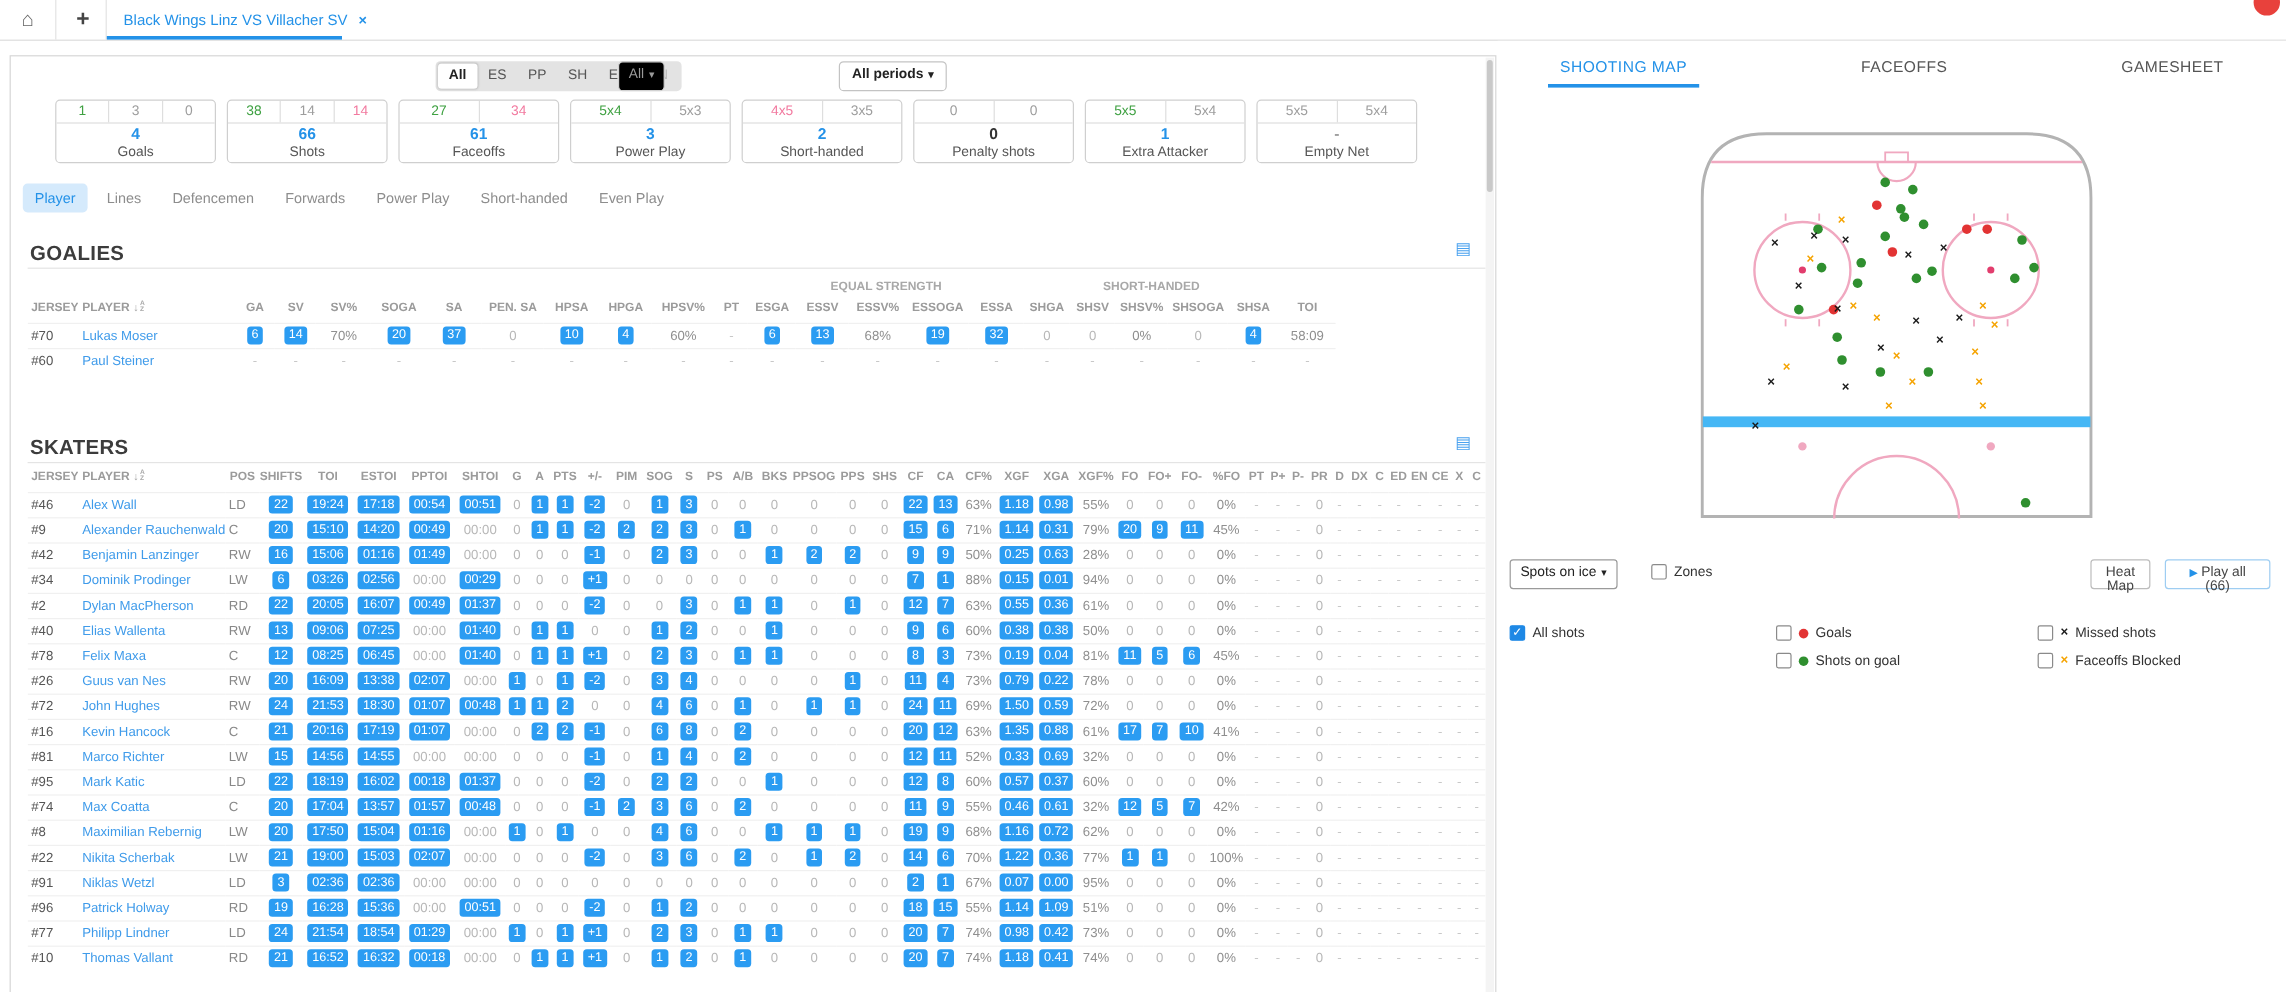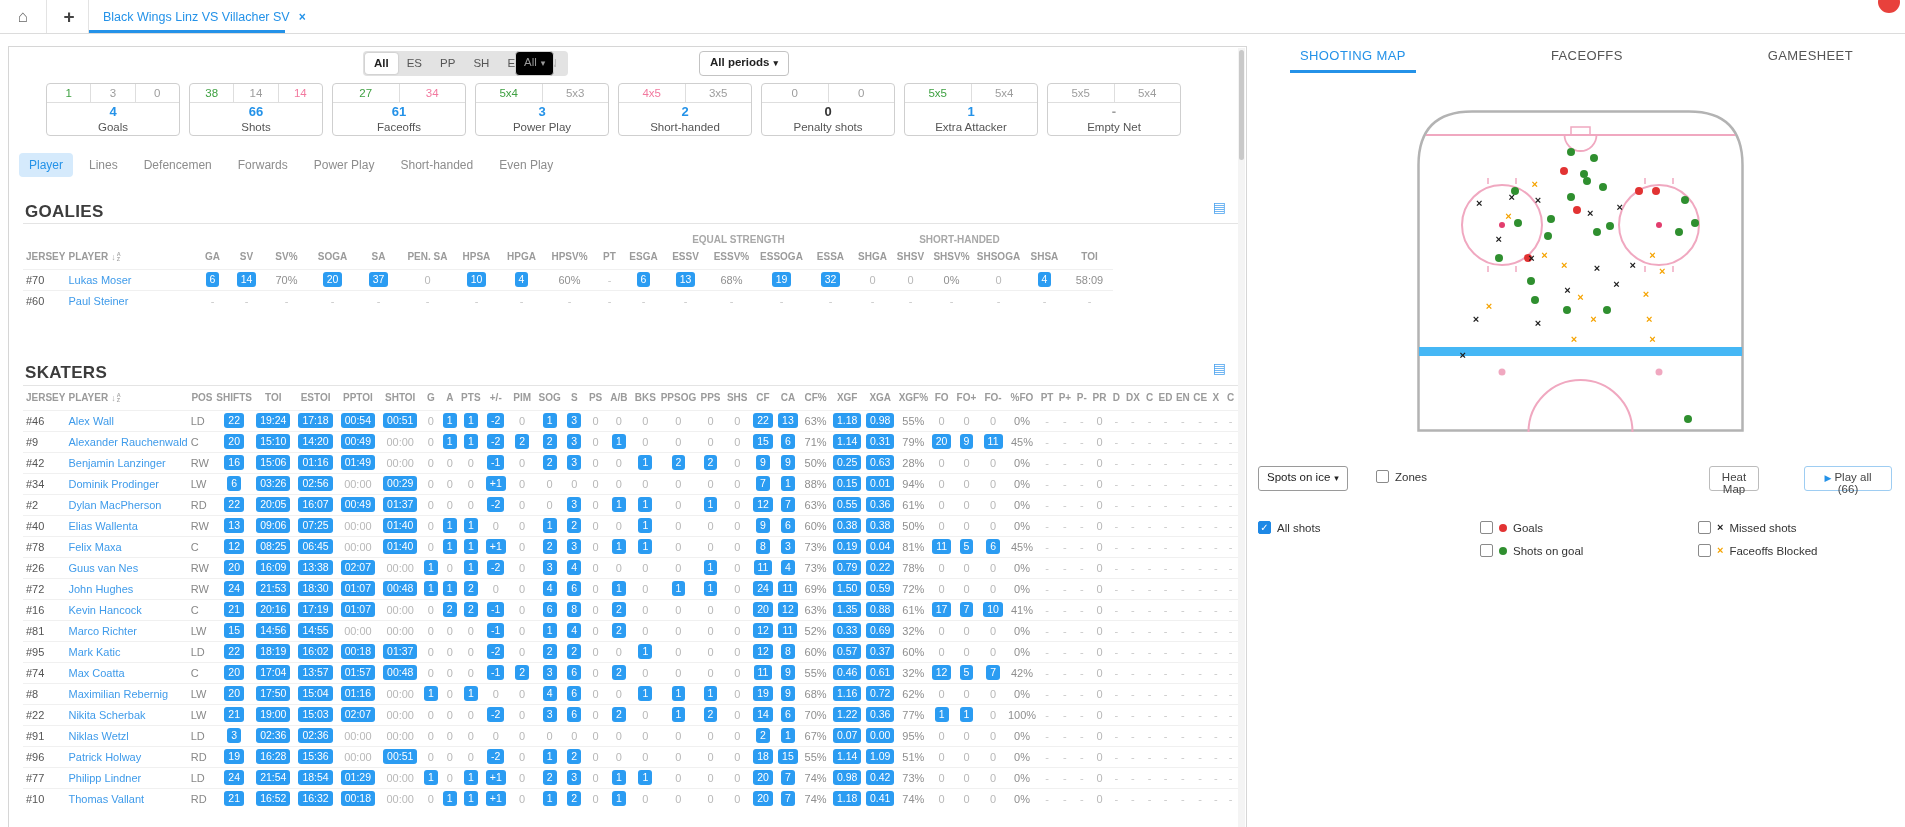--- a/index.html
+++ b/index.html
@@ -81,21 +81,21 @@
   .mk.goal{background:#e23333;}
   .mk.sog{background:#2f8f2f;}
   .mk.miss,.mk.block{font-size:11px;font-weight:bold;line-height:10px;}
   .mk.miss{color:#1a1a1a;}
   .mk.block{color:#f5a300;}
 
   .map-controls{position:absolute;left:10px;top:432px;width:640px;height:26px;}
   .selbox{position:absolute;left:0;top:0;height:25px;border:1px solid #9a9a9a;border-radius:3px;padding:4px 8px;font-size:11.5px;color:#222;background:#fff;}
   .zones{position:absolute;left:118px;top:4px;display:flex;align-items:center;gap:6px;font-size:11.5px;color:#333;}
   .btn{position:absolute;top:0;height:25px;border:1px solid #bcbcbc;border-radius:3px;background:#fff;font-size:11.5px;color:#444;padding:4px 10px;text-align:center;}
-  .btn.heat{left:451px;width:50px;}
+  .btn.heat{left:484px;width:50px;}
   .btn.play{left:546px;width:88px;border-color:#9ecdf2;}
   .btn.play .tri{color:#2492e8;font-size:9px;margin-right:3px;}
 
   .legend{position:absolute;left:10px;top:482px;width:640px;display:grid;grid-template-columns:222px 218px 200px;grid-auto-rows:23px;font-size:11.5px;color:#333;}
   .leg-item{display:flex;align-items:center;gap:6px;}
   .cb{width:13px;height:13px;border:1.5px solid #8a8a8a;border-radius:2px;background:#fff;flex:none;}
   .cb.checked{background:#1e88e5;border-color:#1e88e5;color:#fff;font-size:10px;line-height:11px;text-align:center;}
   .li-dot{width:8px;height:8px;border-radius:50%;flex:none;}
   .li-x{font-size:11px;font-weight:bold;line-height:11px;flex:none;}
 </style>

